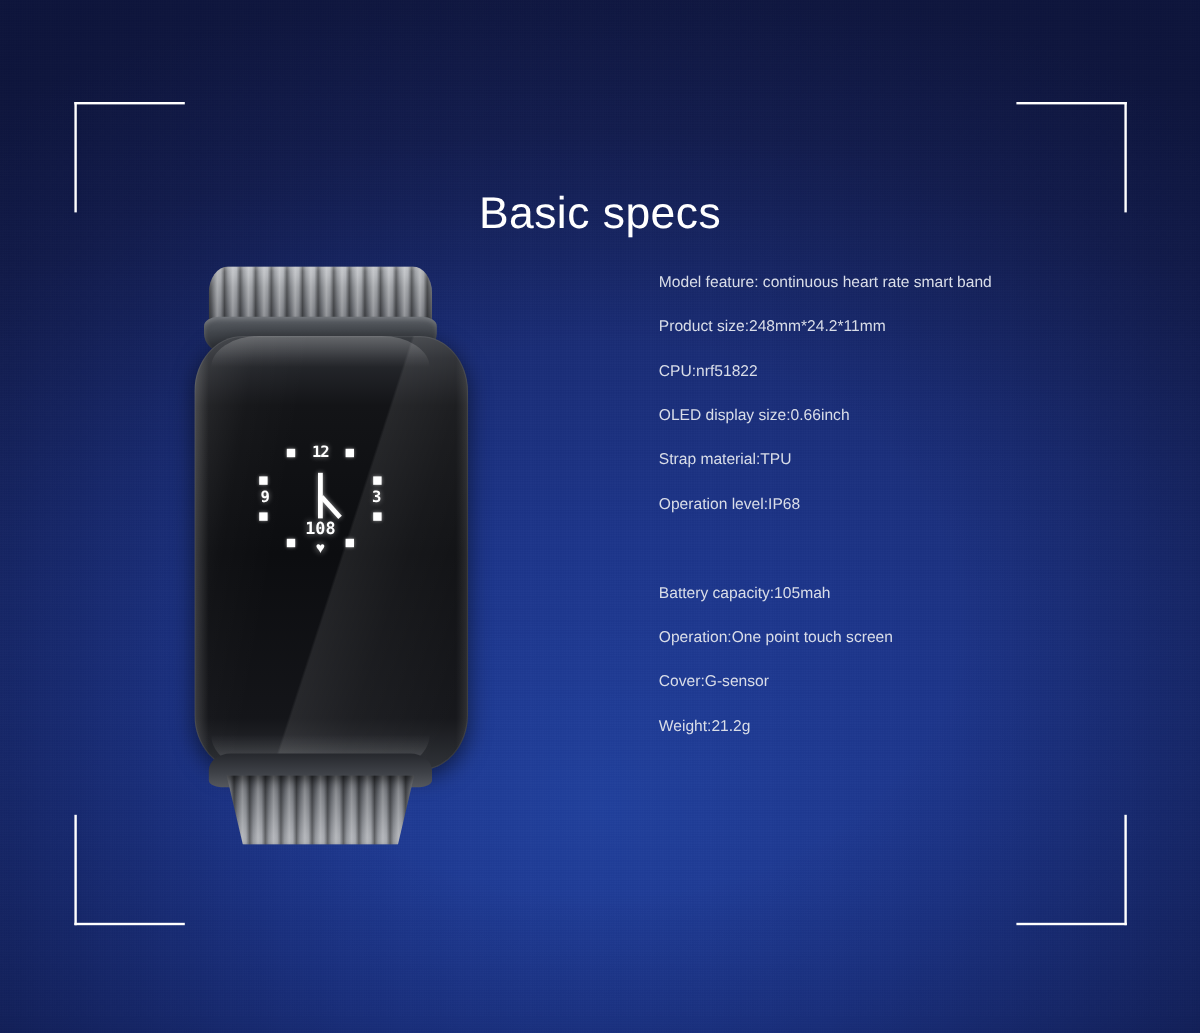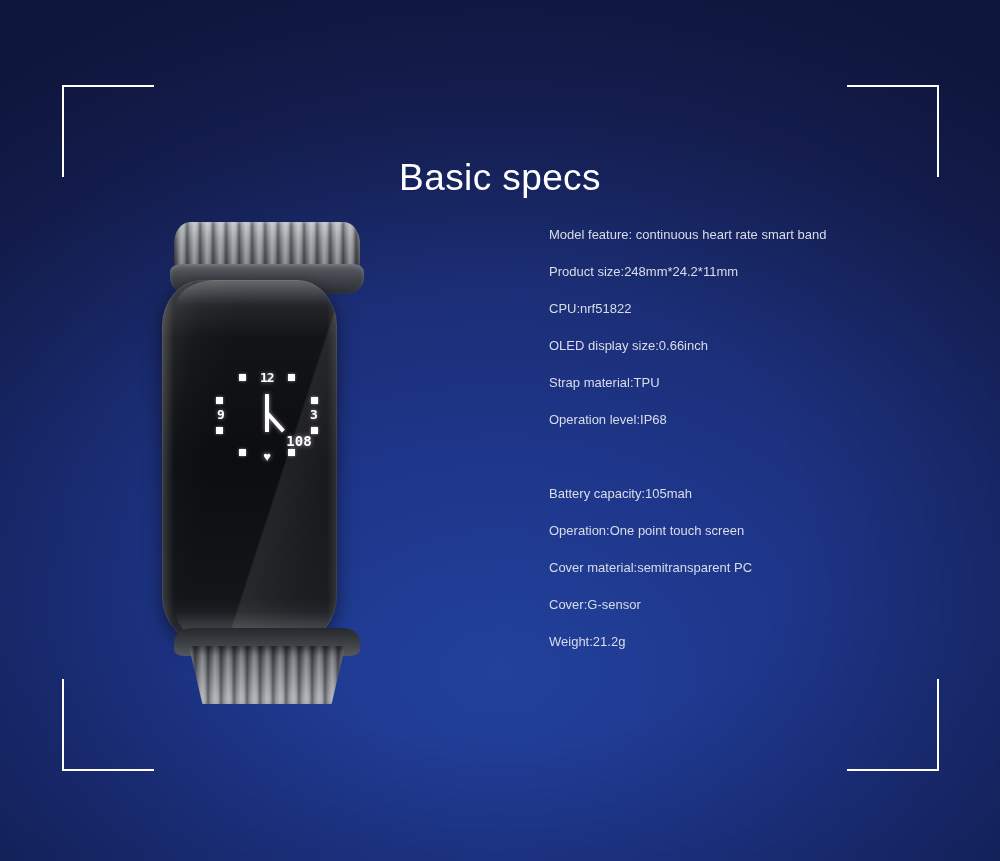--- a/index.html
+++ b/index.html
@@ -102,21 +102,21 @@
   }
   #strap-top-cap {
     position:absolute; left:18px; top:42px; width:194px; height:30px;
     border-radius:12px 12px 18px 18px / 8px 8px 16px 16px;
     background:linear-gradient(180deg,#5c6066 0%, #43474d 45%, #2a2d33 100%);
     box-shadow:inset 0 2px 4px rgba(255,255,255,.18);
   }
 
   
   #watch-body {
-    position:absolute; left:10px; top:58px; width:175px; height:362px;
+    position:absolute; left:10px; top:58px; width:228px; height:362px;
     border-radius:40px / 46px;
     background:
       linear-gradient(100deg,
         rgba(255,255,255,.11) 0%, rgba(255,255,255,.02) 18%,
         rgba(255,255,255,0) 34%, rgba(255,255,255,0) 100%),
       linear-gradient(180deg,#3a3d42 0%, #27292e 5%, #131417 16%, #0c0d10 50%, #141519 88%, #2e3136 100%);
     box-shadow:
       inset 0 0 0 1px rgba(255,255,255,.07),
       0 5px 18px rgba(0,0,0,.5);
     overflow:hidden;
@@ -182,21 +182,20 @@
     transform:rotate(-42deg);
     box-shadow:0 0 4px rgba(255,255,255,.55);
   }
 
   #hr-value {
     position:absolute; left:50%; top:70px; transform:translateX(-50%);
     color:#fff;
     font-family:"DejaVu Sans Mono", monospace;
     font-size:14px; font-weight:700; letter-spacing:0px; line-height:1;
     text-shadow:0 0 5px rgba(255,255,255,.55);
-    margin-left:32px;
   }
   #hr-heart {
     position:absolute; left:50%; top:86px; transform:translateX(-50%);
     color:#fff; font-size:13px; line-height:1;
     text-shadow:0 0 5px rgba(255,255,255,.6);
   }
 
   
   #strap-bottom-cap {
     position:absolute; left:22px; top:406px; width:186px; height:28px;
@@ -285,16 +284,15 @@
 <div id="spec-list">
   <div class="spec-line">Model feature: continuous heart rate smart band</div>
   <div class="spec-line">Product size:248mm*24.2*11mm</div>
   <div class="spec-line">CPU:nrf51822</div>
   <div class="spec-line">OLED display size:0.66inch</div>
   <div class="spec-line">Strap material:TPU</div>
   <div class="spec-line">Operation level:IP68</div>
 
   <div class="spec-line gap">Battery capacity:105mah</div>
   <div class="spec-line">Operation:One point touch screen</div>
-  <div class="spec-line">Cover material:semitransparent PC</div>
   <div class="spec-line">Cover:G-sensor</div>
   <div class="spec-line">Weight:21.2g</div>
 </div>
 
 </body></html>

